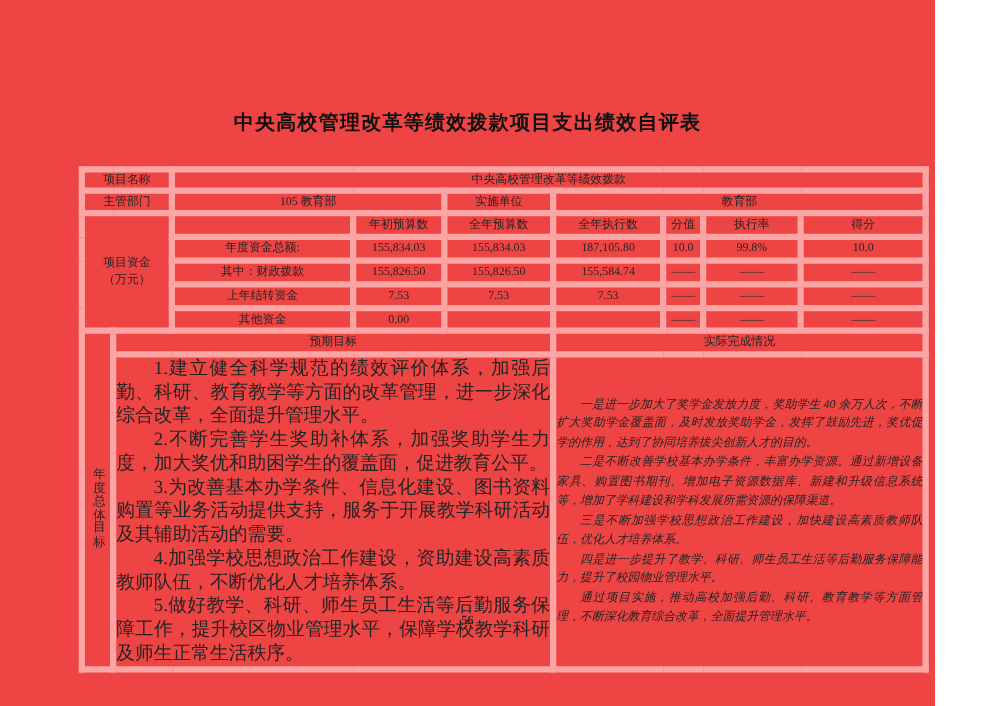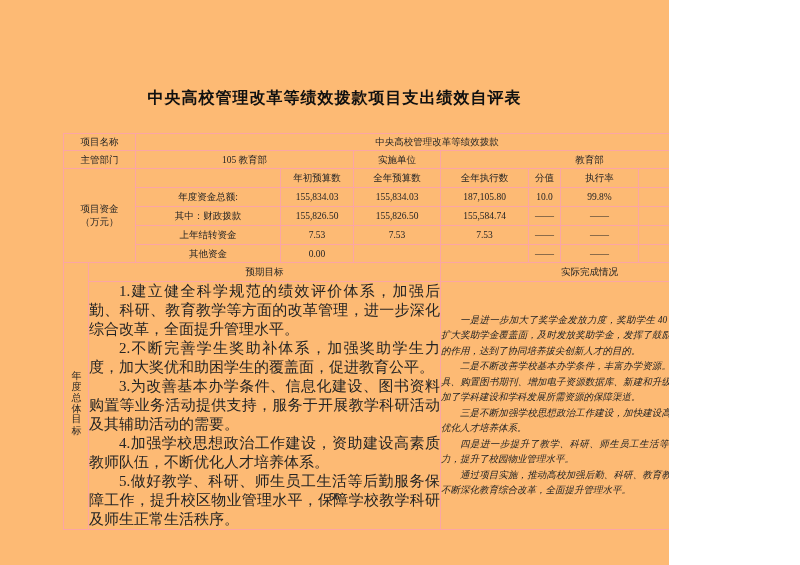--- a/index.html
+++ b/index.html
@@ -1,38 +1,38 @@
 <!DOCTYPE html>
 <html><head>
 <meta charset="utf-8">
 <style>
   html,body { margin:0; padding:0; }
   body {
     width:800px; height:565px; background:#ffffff;
     font-family:"Liberation Serif","DejaVu Serif",serif;
     color:#1e1e1e;
   }
-  .page { position:relative; width:669px; height:565px; background:#fdba74; overflow:hidden; }
+  .page { position:relative; width:748px; height:565px; background:#ef4444; overflow:hidden; }
 
   .title {
     position:absolute; top:88px; left:0; width:100%;
     text-align:center; font-size:16px; font-weight:bold; color:#101010;
     letter-spacing:1px;
   }
   .subtitle {
     position:absolute; top:114px; left:0; width:100%;
     text-align:center; font-size:11.5px; font-weight:bold; color:#151515;
   }
 
   table.main {
     position:absolute; left:63px; top:133px; width:675px;
     border-collapse:collapse; table-layout:fixed;
   }
   table.main td {
-    border:1px solid #fca5a5;
+    border:5px solid #fca5a5;
     font-size:9.5px; color:#242424;
     text-align:center; vertical-align:middle;
     padding:0; overflow:hidden; line-height:12px;
   }
   td.desc { text-align:left; padding-left:7px;font-family:Liberation Serif, serif; }
   td.num  { text-align:center;margin-left:31px; }
   .funds-label div { line-height:13px; }
 
   td.goal-cell {
     vertical-align:top; text-align:left; padding:12px 5px 0 5px;

